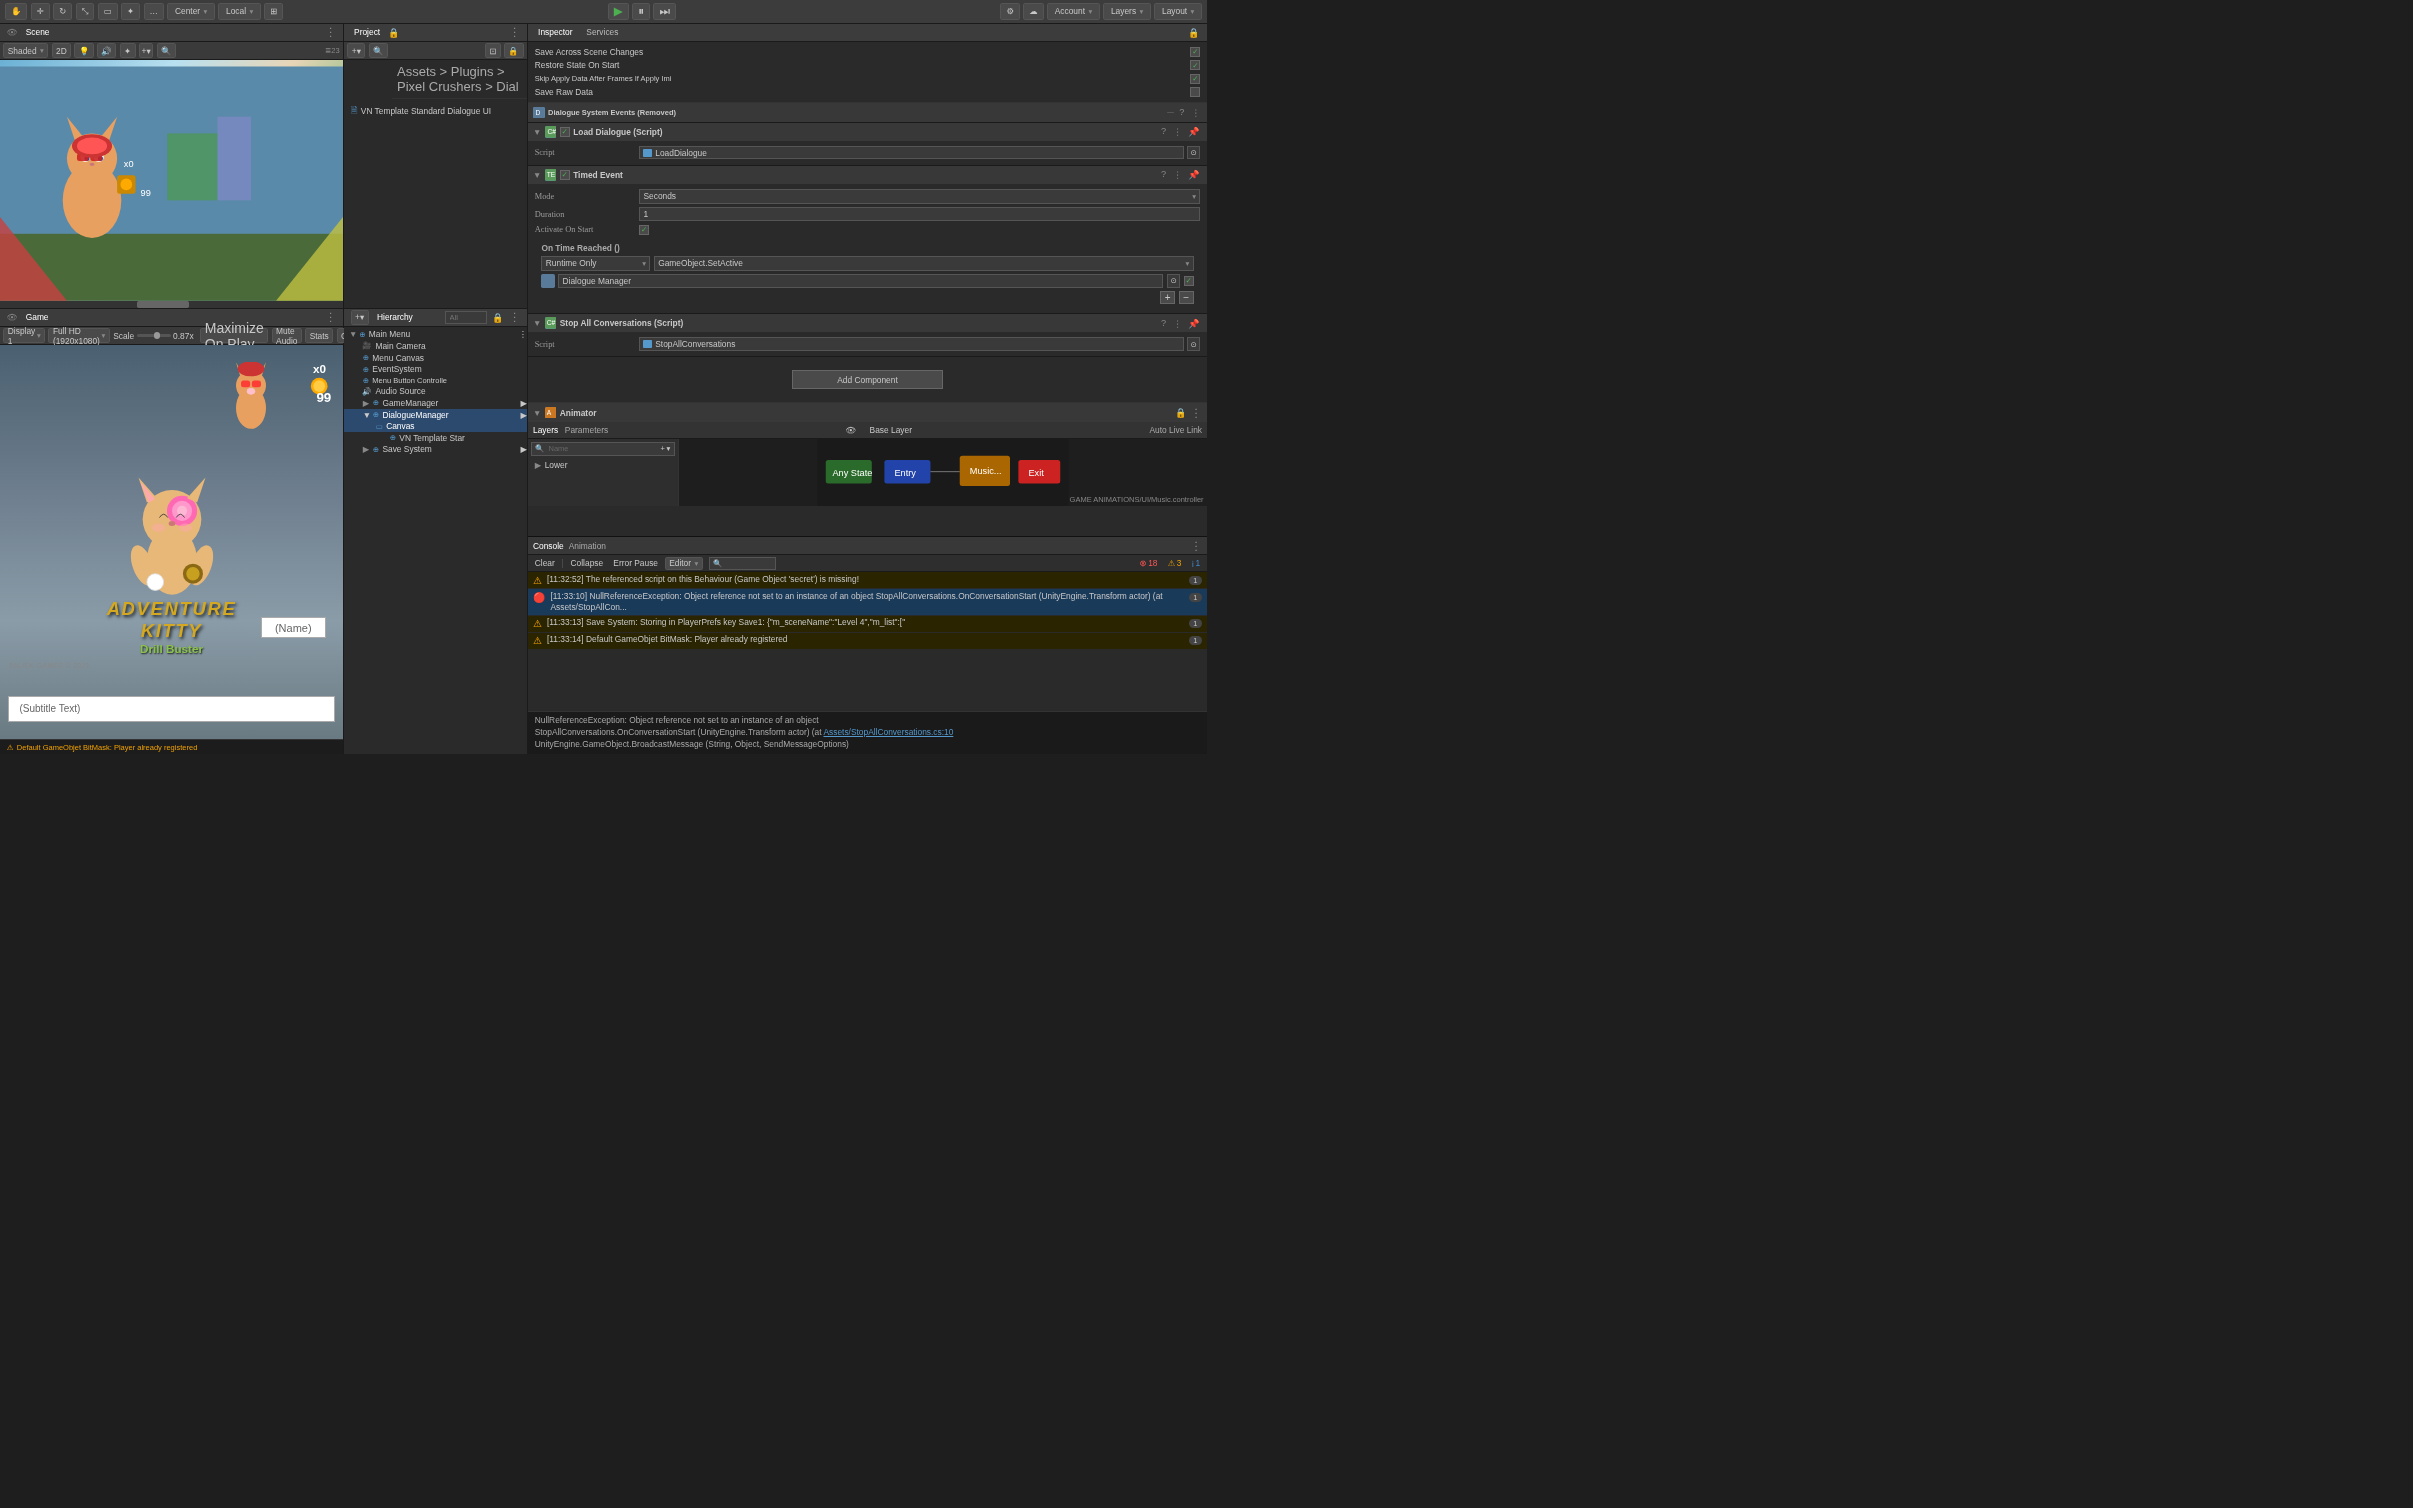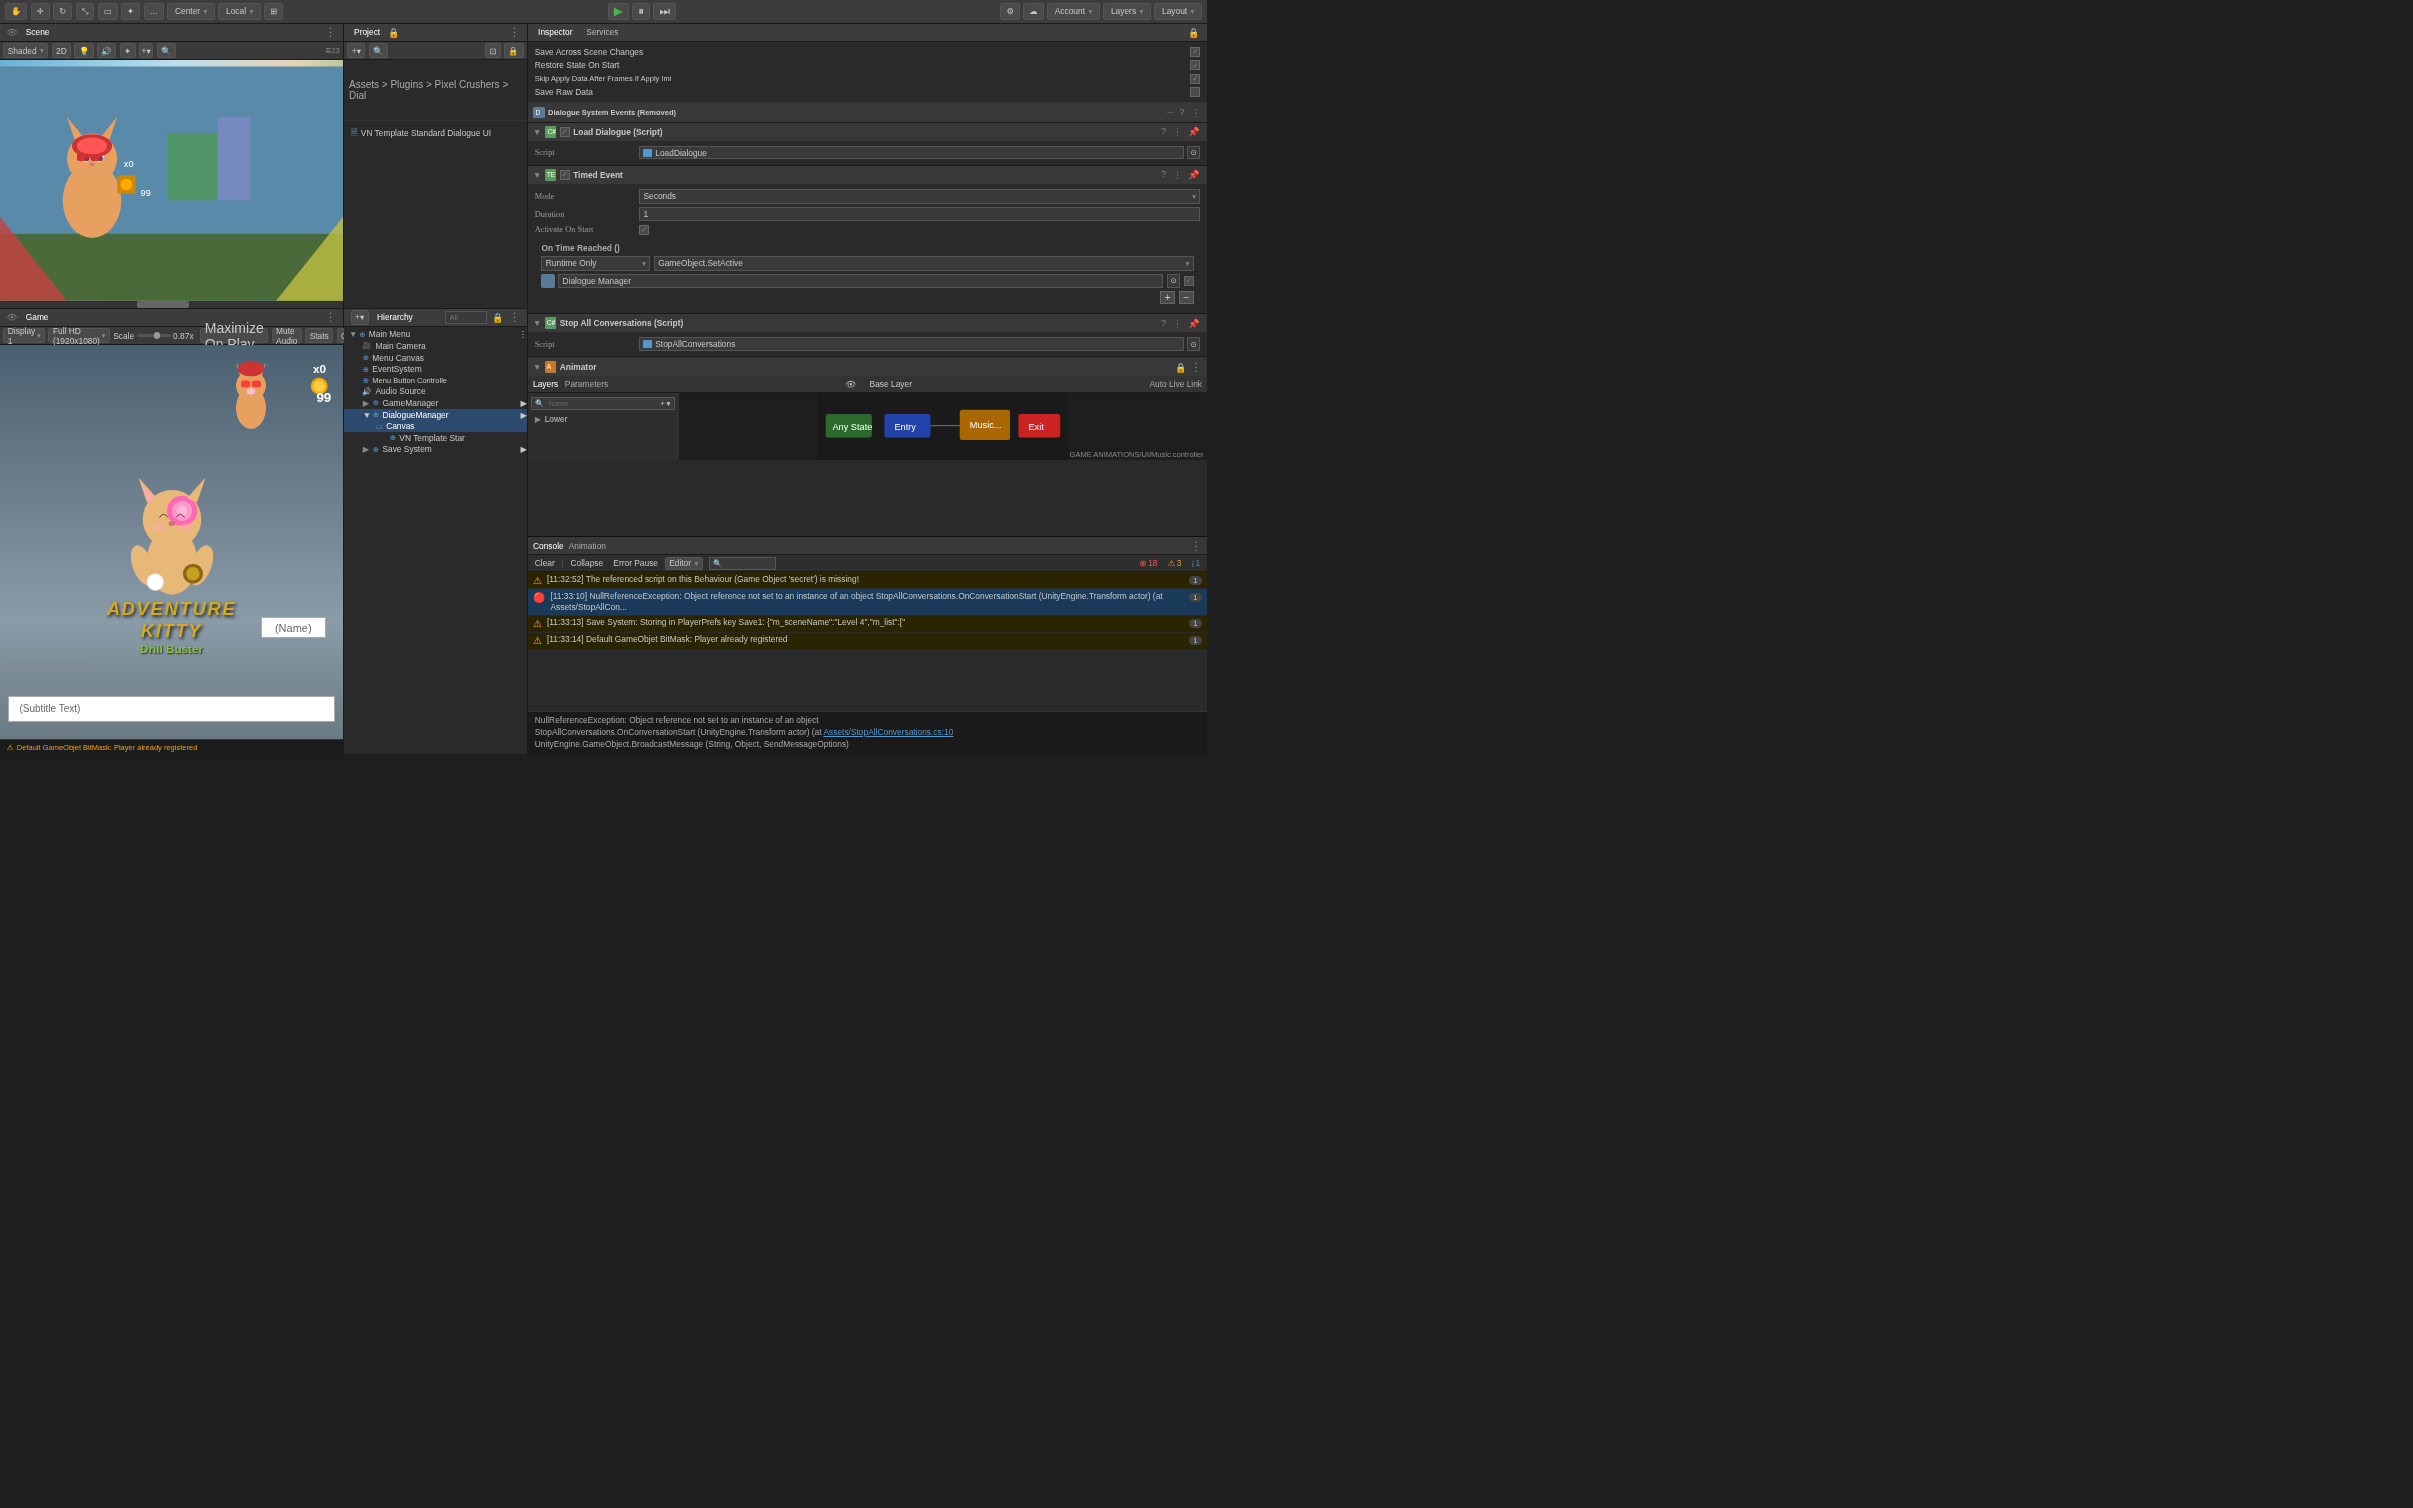--- a/index.html
+++ b/index.html
@@ -235,24 +235,25 @@
       background: #3a3a3a;
       height: 18.4px;
       display: flex;
       align-items: center;
       padding: 0 3.4px;
       gap: 3.4px;
       border-bottom: 0.8px solid #1a1a1a;
       flex-shrink: 0;
     }
     .project-breadcrumb {
-      font-size: 10px;
+      font-size: 13px;
       color: #aaa;
-      padding: 19px 5px;
+      padding: 4px 5px;
       border-bottom: 0.8px solid #333;
+      margin-left: 48px;
     }
     .project-item {
       display: flex;
       align-items: center;
       padding: 1.7px 6.7px;
       font-size: 8.4px;
       gap: 3.4px;
     }
     .file-icon { color: #5599cc; font-size: 8.4px; }
 
@@ -1164,20 +1165,23 @@
             <span class="prop-label">Script</span>
             <div class="prop-object">
               <div class="prop-obj-icon"></div>
               <span>StopAllConversations</span>
             </div>
             <div style="background:#3a3a3a; border:0.8px solid #555; width:13.4px; height:13.4px; display:flex; align-items:center; justify-content:center; font-size:7.5px; cursor:pointer; flex-shrink:0;">⊙</div>
           </div>
         </div>
       </div>
 
+      <div style="display:flex; justify-content:center; padding:6.7px;">
+        <button class="add-component-btn">Add Component</button>
+      </div>
 
       <div class="animator-panel">
         <div class="animator-header">
           <span style="color:#888; font-size:8.4px;">▼</span>
           <div class="component-icon">
             <svg width="11.7" height="11.7" viewBox="0 0 14 14" style="font-size:8px">
                 <rect width="14" height="14" rx="2" fill="#cc7722"></rect>
                 <text x="2" y="10" fontsize="7" fill="white">A</text>
               </svg>
           </div>

